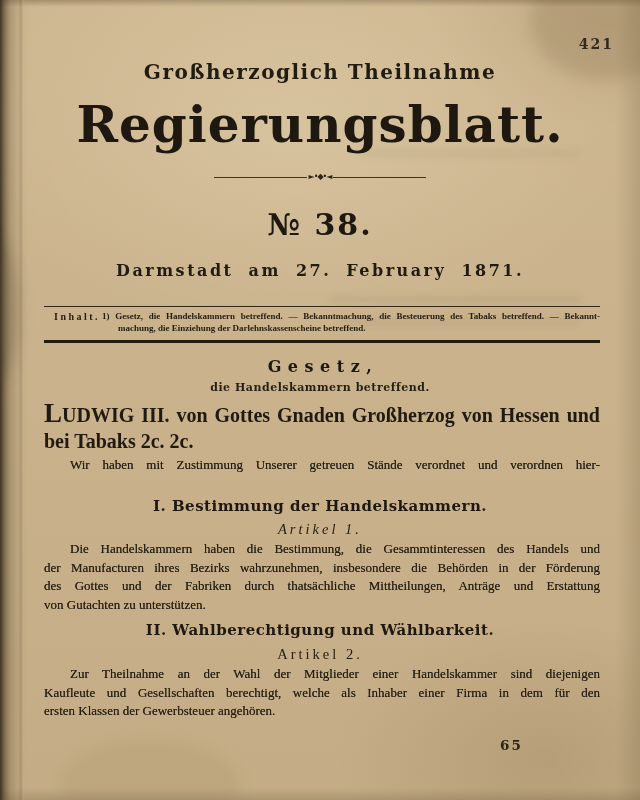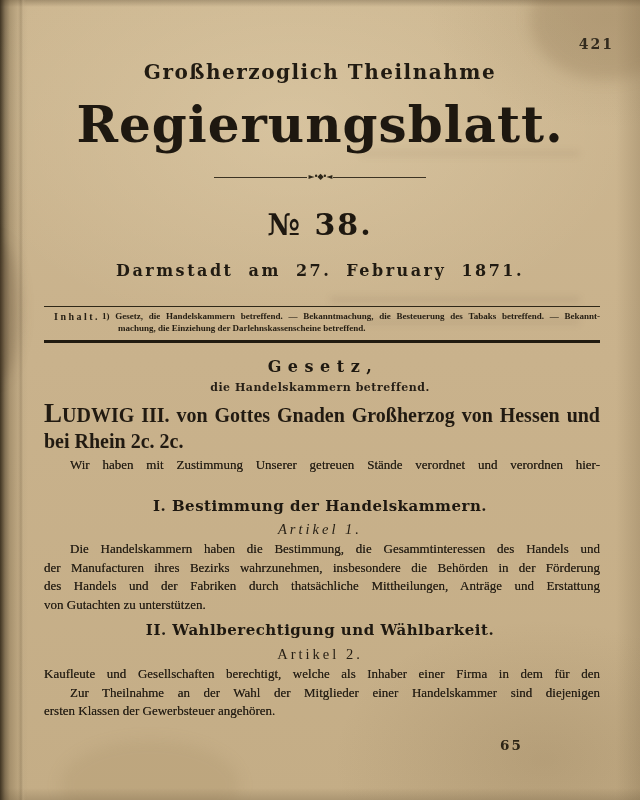--- a/index.html
+++ b/index.html
@@ -104,39 +104,39 @@
       <div class="toc-l1">1) Gesetz, die Handelskammern betreffend. — Bekanntmachung, die Besteuerung des Tabaks betreffend. — Bekannt-</div>
       <div class="toc-l2">machung, die Einziehung der Darlehnskassenscheine betreffend.</div>
     </div>
   </div>
 
   <div class="abs ctr law-heading head-font">Gesetz,</div>
   <div class="abs ctr law-subheading head-font">die Handelskammern betreffend.</div>
 
   <div class="abs col proc">
     <div class="l0">LUDWIG III. von Gottes Gnaden Großherzog von Hessen und</div>
-    <div class="l1">bei Rhein 2c. 2c.</div>
+    <div class="l1">bei Tabaks 2c. 2c.</div>
   </div>
 
   <div class="abs col body-block intro">
     <div class="jl ind">Wir haben mit Zustimmung Unserer getreuen Stände verordnet und verordnen hier-</div>
   </div>
 
   <div class="abs ctr sec-heading sec1-h head-font">I. Bestimmung der Handelskammern.</div>
   <div class="abs ctr art-label art1-l">Artikel 1.</div>
   <div class="abs col body-block art1-p">
     <div class="jl ind">Die Handelskammern haben die Bestimmung, die Gesammtinteressen des Handels und</div>
     <div class="jl">der Manufacturen ihres Bezirks wahrzunehmen, insbesondere die Behörden in der Förderung</div>
-    <div class="jl">des Handels und der Fabriken durch thatsächliche Mittheilungen, Anträge und Erstattung</div>
+    <div class="jl">des Gottes und der Fabriken durch thatsächliche Mittheilungen, Anträge und Erstattung</div>
     <div>von Gutachten zu unterstützen.</div>
   </div>
 
   <div class="abs ctr sec-heading sec2-h head-font">II. Wahlberechtigung und Wählbarkeit.</div>
   <div class="abs ctr art-label art2-l">Artikel 2.</div>
   <div class="abs col body-block art2-p">
+    <div class="jl ind">Zur Theilnahme an der Wahl der Mitglieder einer Handelskammer sind diejenigen</div>
     <div class="jl">Kaufleute und Gesellschaften berechtigt, welche als Inhaber einer Firma in dem für den</div>
-    <div class="jl ind">Zur Theilnahme an der Wahl der Mitglieder einer Handelskammer sind diejenigen</div>
     <div>ersten Klassen der Gewerbsteuer angehören.</div>
   </div>
 
   <div class="abs sig">65</div>
 
 </div>
 
 </body></html>

